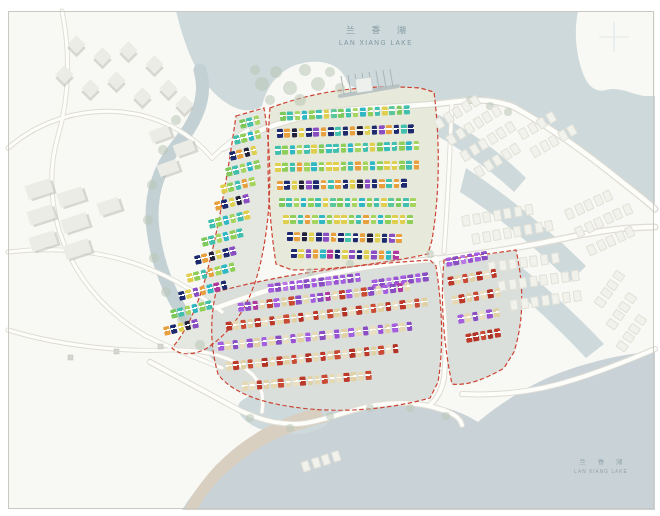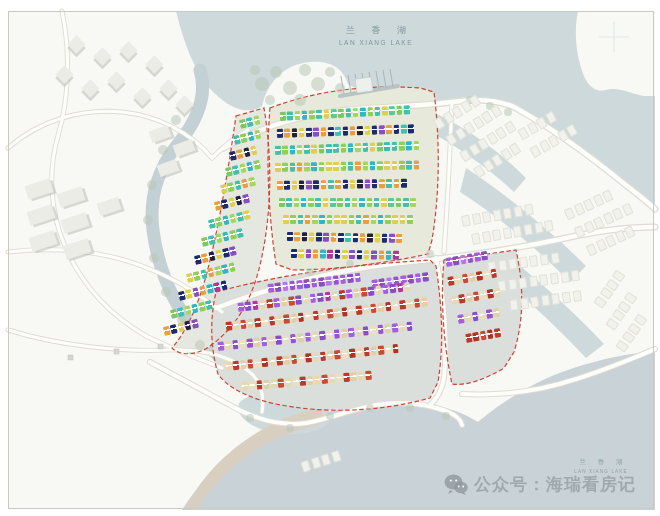--- a/index.html
+++ b/index.html
@@ -809,32 +809,15 @@
 
   <div class="lake-label top">
     <div class="zh">兰 香 湖</div>
     <div class="en">LAN XIANG LAKE</div>
   </div>
   <div class="lake-label bottom">
     <div class="zh">兰 香 湖</div>
     <div class="en">LAN XIANG LAKE</div>
   </div>
 
-  <div class="wm-wechat">
-    <svg width="24" height="21" viewBox="0 0 24 21">
-      <g fill="rgba(143,153,158,0.8)">
-        <ellipse cx="9.5" cy="8" rx="9" ry="7.5"></ellipse>
-        <ellipse cx="17" cy="13.5" rx="6.8" ry="5.8"></ellipse>
-        <path d="M6,16 L4,20 L9,17.5 Z"></path>
-        <path d="M20,18 L22,21 L17.5,19.5 Z"></path>
-      </g>
-      <g fill="#ffffff">
-        <circle cx="6.8" cy="6.5" r="1.1"></circle>
-          <circle cx="12.2" cy="6.5" r="1.1"></circle>
-        <circle cx="14.8" cy="12.5" r="0.9"></circle>
-          <circle cx="19.2" cy="12.5" r="0.9"></circle>
-      </g>
-    </svg>
-    <span>公众号：海瑞看房记</span>
-  </div>
 
   <div class="frame"></div>
 </div>
 
 </body></html>

